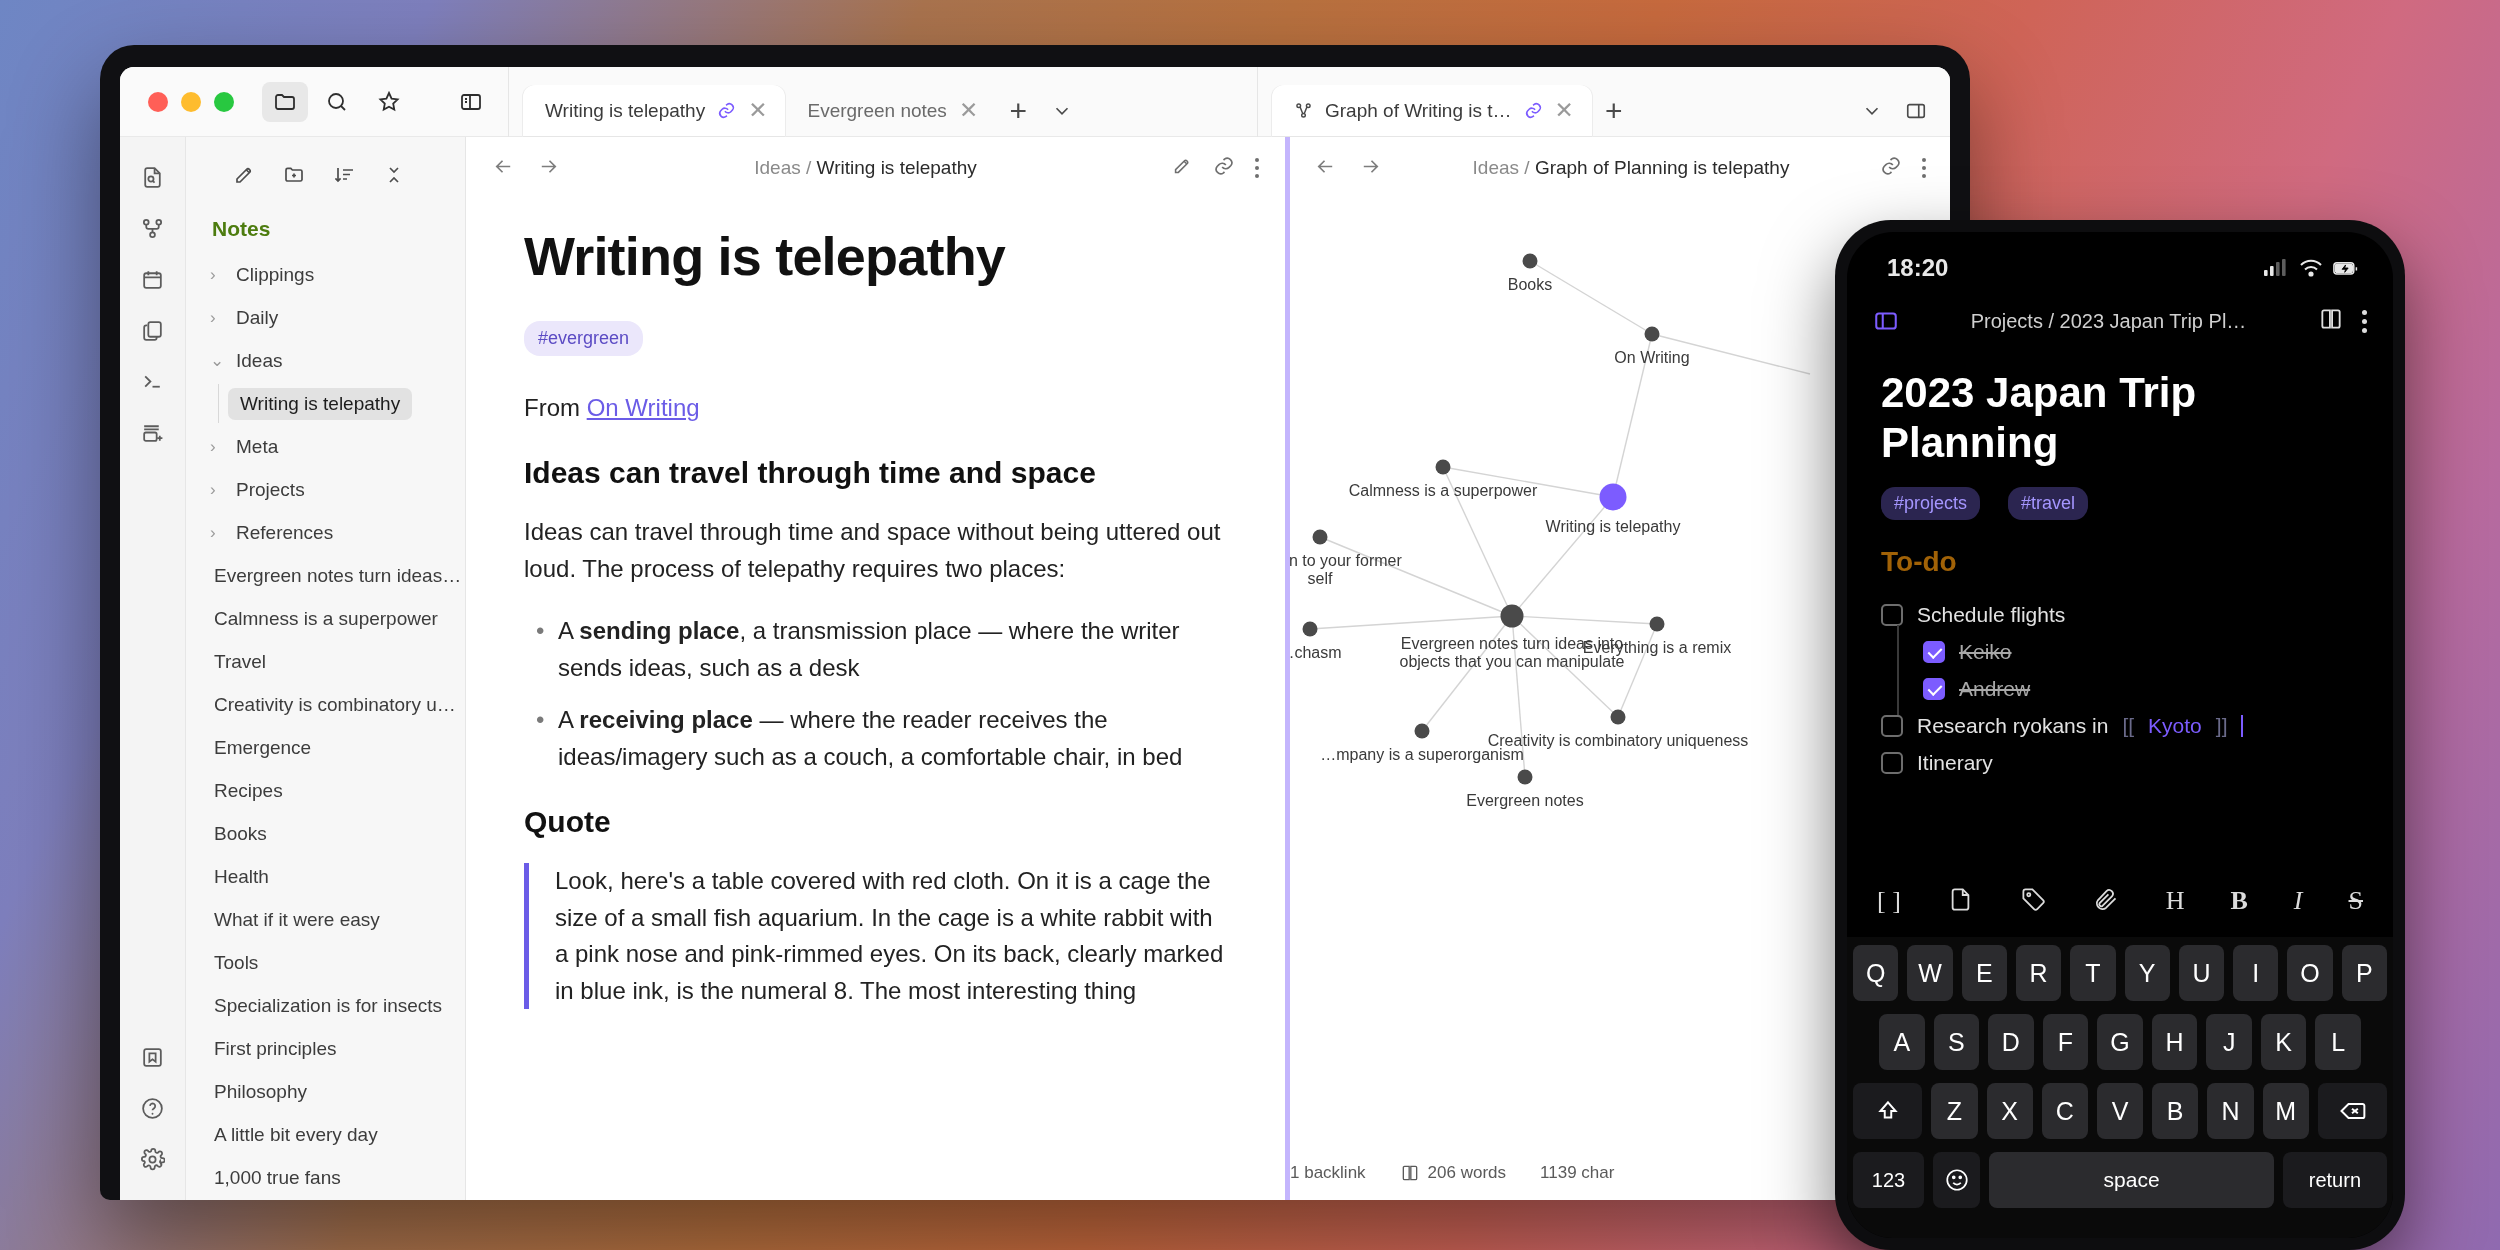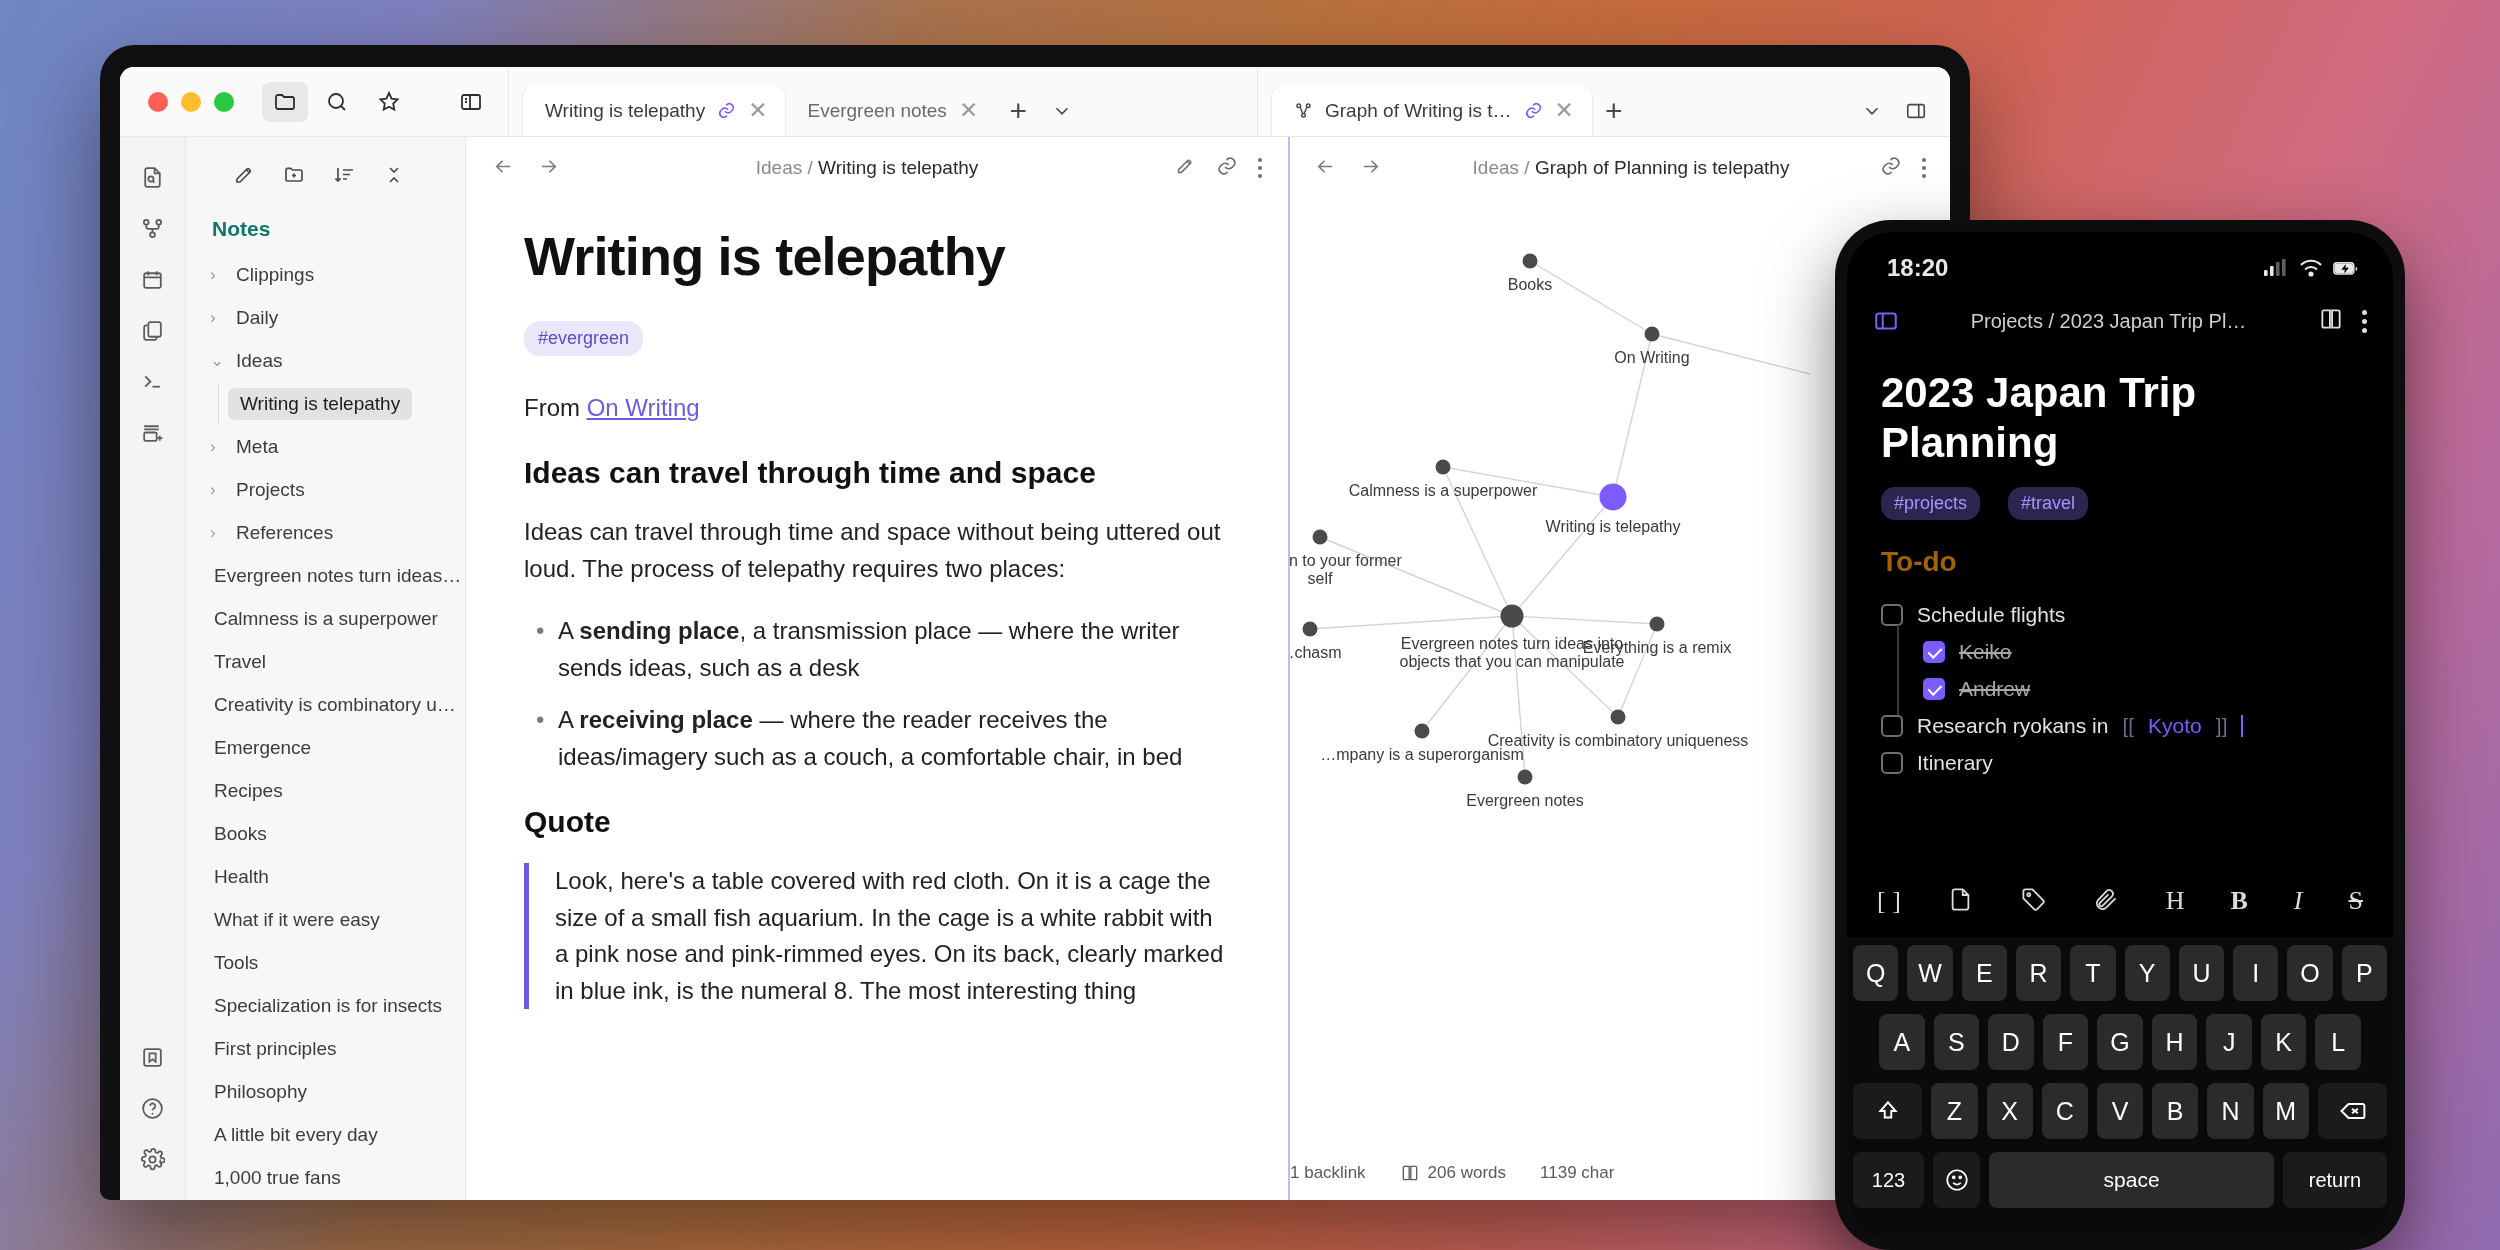--- a/index.html
+++ b/index.html
@@ -77,38 +77,38 @@
   .ric { color: #5c5c5c; display: flex; }
   .ric svg { width: 25px; height: 25px; }
 
   .filelist {
     width: 280px; flex: 0 0 280px; background: #f7f7f7;
     border-right: 1px solid #e6e6e6;
     display: flex; flex-direction: column;
   }
   .fl-toolbar { display: flex; gap: 26px; padding: 26px 0 20px 46px; color: #4d4d4d; }
   .fl-toolbar svg { width: 24px; height: 24px; }
-  .fl-title { font-size: 21px; font-weight: 700; color: #0f766e; padding: 6px 0 12px 26px; }
+  .fl-title { font-size: 21px; font-weight: 700; color: #4d7c0f; padding: 6px 0 12px 26px; }
   .fl-items { flex: 1; overflow: hidden; }
   .fl-row {
     display: flex; align-items: center; gap: 10px;
     height: 43px; padding-left: 24px;
     font-size: 19px; color: #3c3c3c; white-space: nowrap;
   }
   .fl-row .chev { width: 16px; color: #9b9b9b; font-size: 17px; display: flex; align-items: center; }
   .fl-row.child { padding-left: 46px; position: relative; }
   .fl-row.child::before {
     content: ''; position: absolute; left: 32px; top: 2px; bottom: 2px; width: 1px; background: #d8d8d8;
   }
   .fl-row.sel .lbl { background: #e2e2e2; border-radius: 7px; padding: 5px 12px; margin-left: -4px; color: #1d1d1d; }
   .fl-row.leaf { padding-left: 28px; }
 
   
   .editor { flex: 1; background: #fff; display: flex; flex-direction: column; min-width: 0;
-            border-right: 2px solid #c4b5fd; }
+            border-right: 5px solid #c4b5fd; }
   .ed-head { height: 62px; display: flex; align-items: center; padding: 0 26px; gap: 20px; }
   .ed-nav { display: flex; gap: 22px; color: #7d7d7d; }
   .ed-nav svg { width: 23px; height: 23px; }
   .crumb { flex: 1; text-align: center; font-size: 19px; color: #8a8a8a; }
   .crumb b { color: #2b2b2b; font-weight: 400; }
   .ed-actions { display: flex; gap: 20px; color: #6f6f6f; align-items: center; }
   .ed-actions svg { width: 22px; height: 22px; }
   .ed-body { flex: 1; overflow: hidden; padding: 26px 58px 0 58px; }
   .doc-h1 { font-size: 54px; font-weight: 700; color: #111; letter-spacing: -.8px; margin-bottom: 34px; }
   .tagpill {

